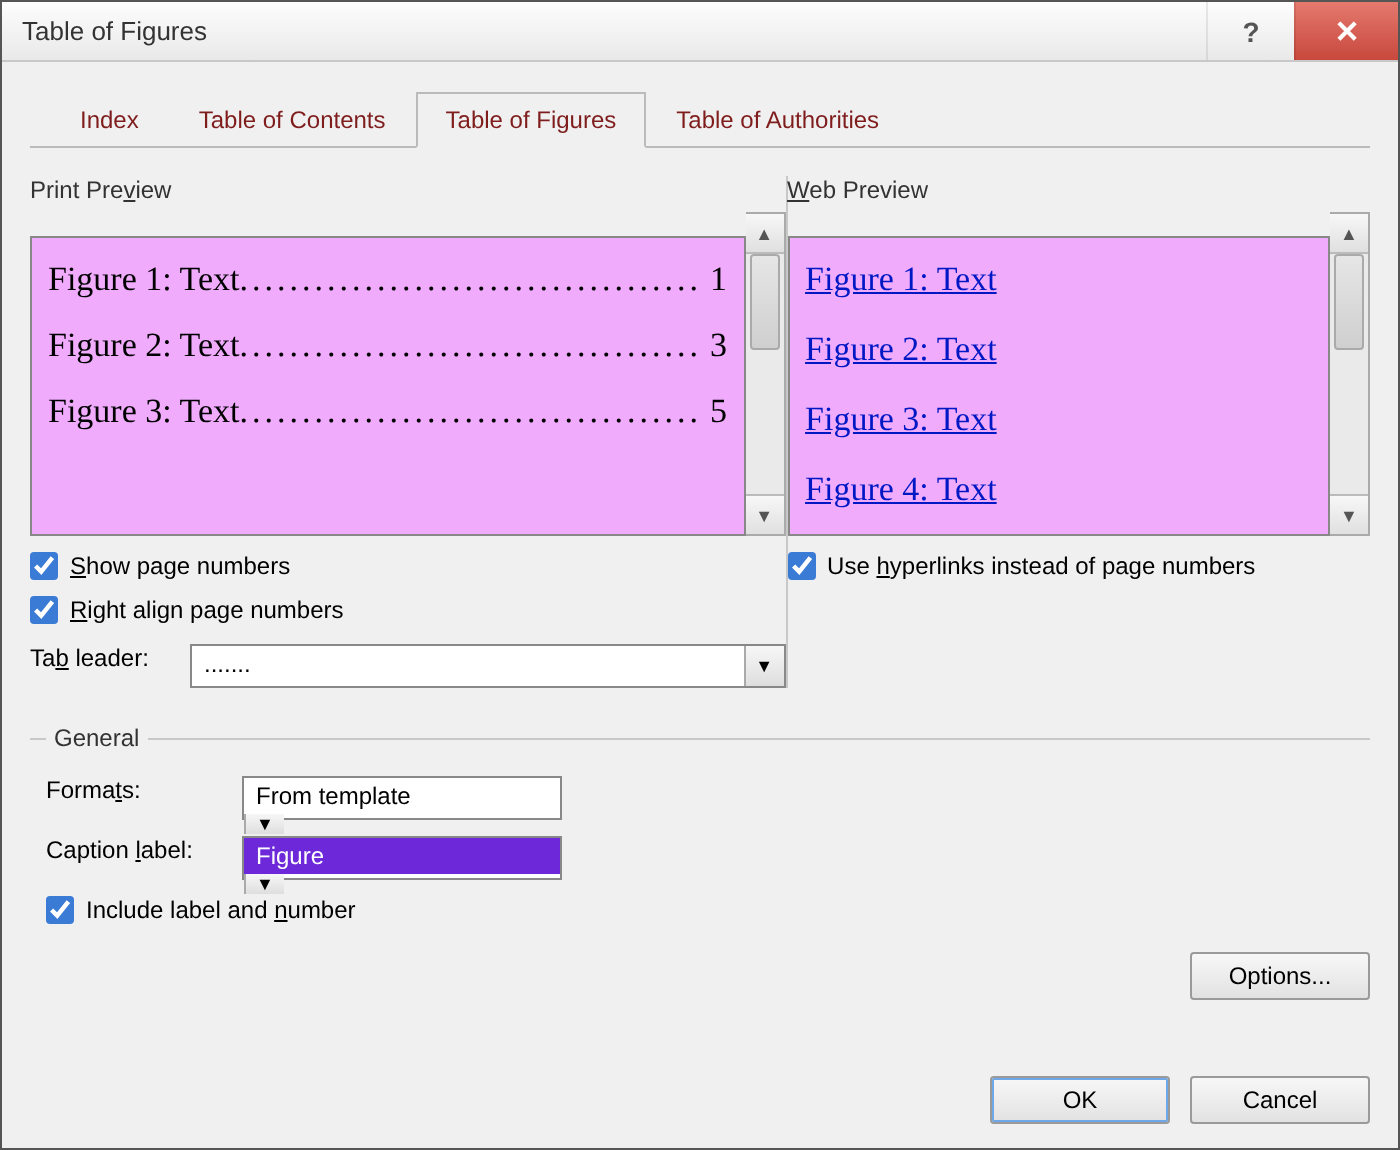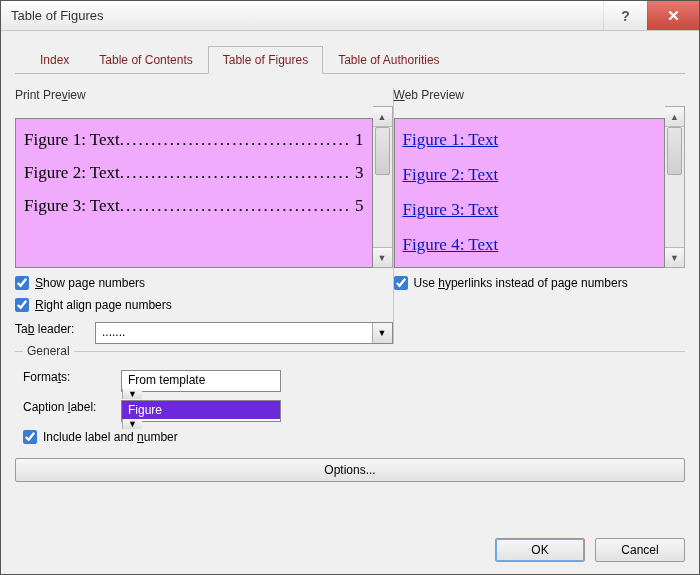--- a/index.html
+++ b/index.html
@@ -32,27 +32,27 @@
   .scroll .track { flex:1; background:#eaeaea; position:relative; }
   .scroll .thumb { position:absolute; left:2px; right:2px; top:0; height:48px; background:linear-gradient(#e6e6e6,#cfcfcf); border:1px solid #aaa; border-radius:2px; }
   .check-row { display:flex; align-items:center; gap:6px; margin-top:8px; }
   .check-row input[type=checkbox] { width:14px; height:14px; accent-color:#3a7bd5; }
   .select-row { display:flex; gap:8px; margin-top:10px; }
   .select-row label { min-width:72px; }
   .combo { display:flex; border:1px solid #888; background:#fff; height:22px; }
   .combo .val { flex:1; padding:2px 6px; font-size:12px; }
   .combo .dd { width:20px; border-left:1px solid #aaa; background:linear-gradient(#f7f7f7,#dedede); display:flex; align-items:center; justify-content:center; font-size:9px; }
   .divider { width:1px; background:#c8c8c8; align-self:stretch; }
-  fieldset.general { border:1px solid #c8c8c8; border-left:none; border-right:none; border-bottom:none; padding:12px 0 8px 8px; }
+  fieldset.general { border:1px solid #c8c8c8; border-left:none; border-right:none; border-bottom:none; margin-top:18px; padding:12px 0 8px 8px; }
   fieldset.general legend { padding:0 4px; color:#333; }
   .gen-row { display:flex; align-items:flex-start; gap:8px; margin-bottom:8px; }
   .gen-row label { width:90px; }
   .gen-row .combo { width:160px;flex-direction:column; }
   .combo .val.highlight { background:#6d28d9; color:#fff; }
-  .btnrow { display:flex; justify-content:flex-end; gap:10px; margin-top:6px;flex-direction:column; }
+  .btnrow { display:flex; justify-content:flex-end; gap:10px; margin-top:6px; }
   .btnrow2 { display:flex; justify-content:flex-end; gap:10px; margin-top:auto; padding-top:14px; }
   .btn { min-width:90px; height:24px; background:linear-gradient(#f7f7f7,#e2e2e2); border:1px solid #9a9a9a; border-radius:2px; padding:0 14px; font-size:12px; display:flex; align-items:center; justify-content:center; cursor:default; }
   .btn.default { box-shadow:0 0 0 1px #6fa8e8 inset; }
   .underline-key { text-decoration: underline; }
 </style>
 </head>
 <body>
 
 <div class="window">
   <div class="titlebar">

